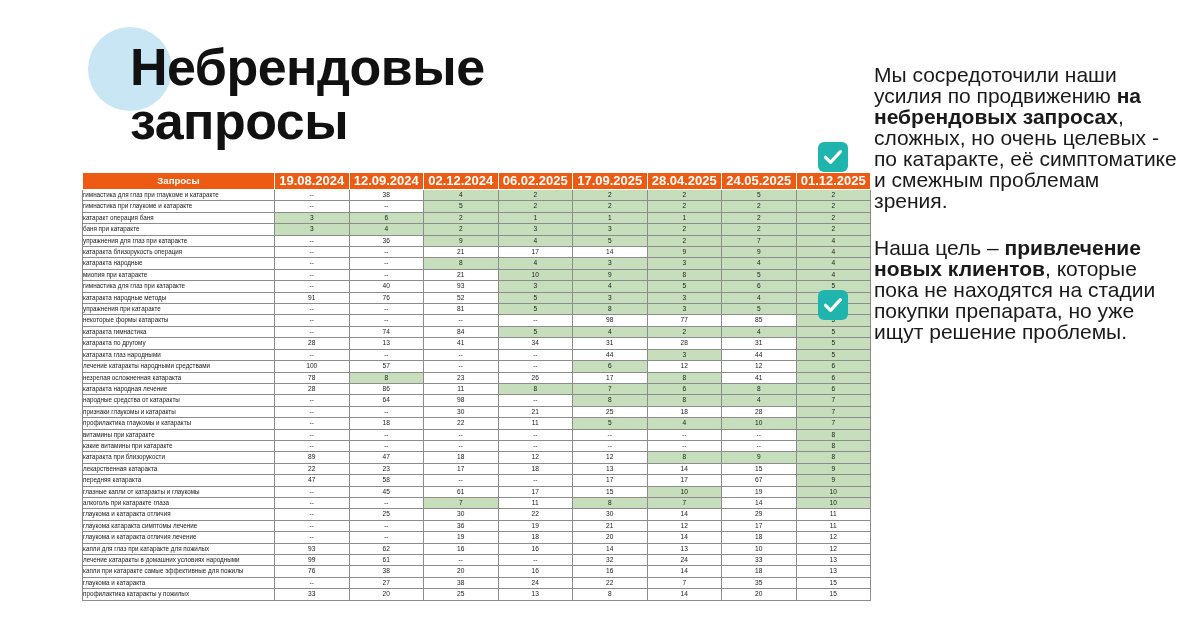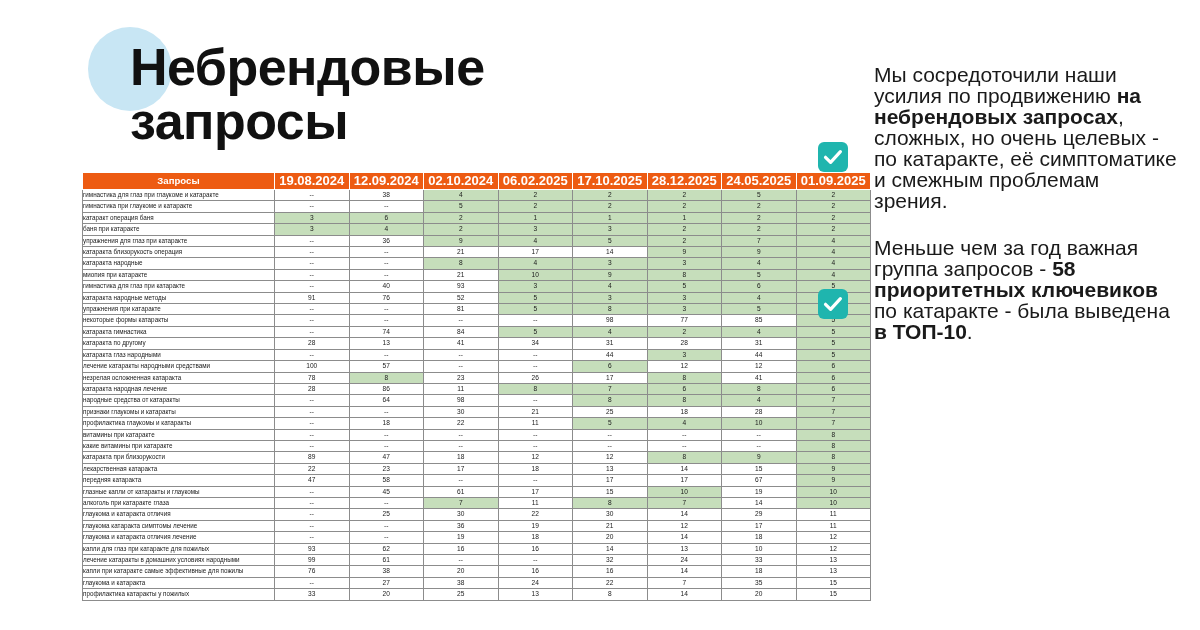--- a/index.html
+++ b/index.html
@@ -128,26 +128,26 @@
         <col class="c-d">
           <col class="c-d">
           <col class="c-d">
           <col class="c-d">
       </colgroup>
       <thead>
         <tr id="hdr-row">
             <th class="kw-head">Запросы</th>
             <th>19.08.2024</th>
             <th>12.09.2024</th>
-            <th>02.10.2024</th>
+            <th>02.12.2024</th>
             <th>06.02.2025</th>
-            <th>17.10.2025</th>
-            <th>28.12.2025</th>
+            <th>17.09.2025</th>
+            <th>28.04.2025</th>
             <th>24.05.2025</th>
-            <th>01.09.2025</th>
+            <th>01.12.2025</th>
           </tr>
       </thead>
       <tbody id="body-rows">
           <tr>
             <td class="q">гимнастика для глаз при глаукоме и катаракте</td>
             <td class="v">--</td>
             <td class="v">38</td>
             <td class="v hl">4</td>
             <td class="v hl">2</td>
             <td class="v hl">2</td>
@@ -543,20 +543,20 @@
         </tbody>
     </table>
   </div>
 
   <div class="panel" id="panel-root">
       <div class="para p1"><span class="check">
           <svg width="30" height="30" viewBox="0 0 30 30" aria-hidden="true">
             <path d="M7.5 15.3 L12.6 20.4 L22.4 9.6" fill="none" stroke="#ffffff" stroke-width="3.2" stroke-linecap="round" stroke-linejoin="round"></path>
           </svg>
         </span><span>Мы сосредоточили наши усилия по продвижению </span><b>на небрендовых запросах</b><span>, сложных, но очень целевых - по катаракте, её симптоматике и смежным проблемам зрения.</span></div>
-      <div class="para p3"><span class="check">
+      <div class="para p2"><span class="check">
           <svg width="30" height="30" viewBox="0 0 30 30" aria-hidden="true">
             <path d="M7.5 15.3 L12.6 20.4 L22.4 9.6" fill="none" stroke="#ffffff" stroke-width="3.2" stroke-linecap="round" stroke-linejoin="round"></path>
           </svg>
-        </span><span>Меньше чем за год важная группа запросов - </span><b>58 приоритетных ключевиков</b><span> по катаракте - была выведена </span><b>в ТОП-10</b><span>.</span></div>
+        </span><span>Наша цель – </span><b>привлечение новых клиентов</b><span>, которые пока не находятся на стадии покупки препарата, но уже ищут решение проблемы.</span></div>
     </div>
 
 </div>
 
 </body></html>

